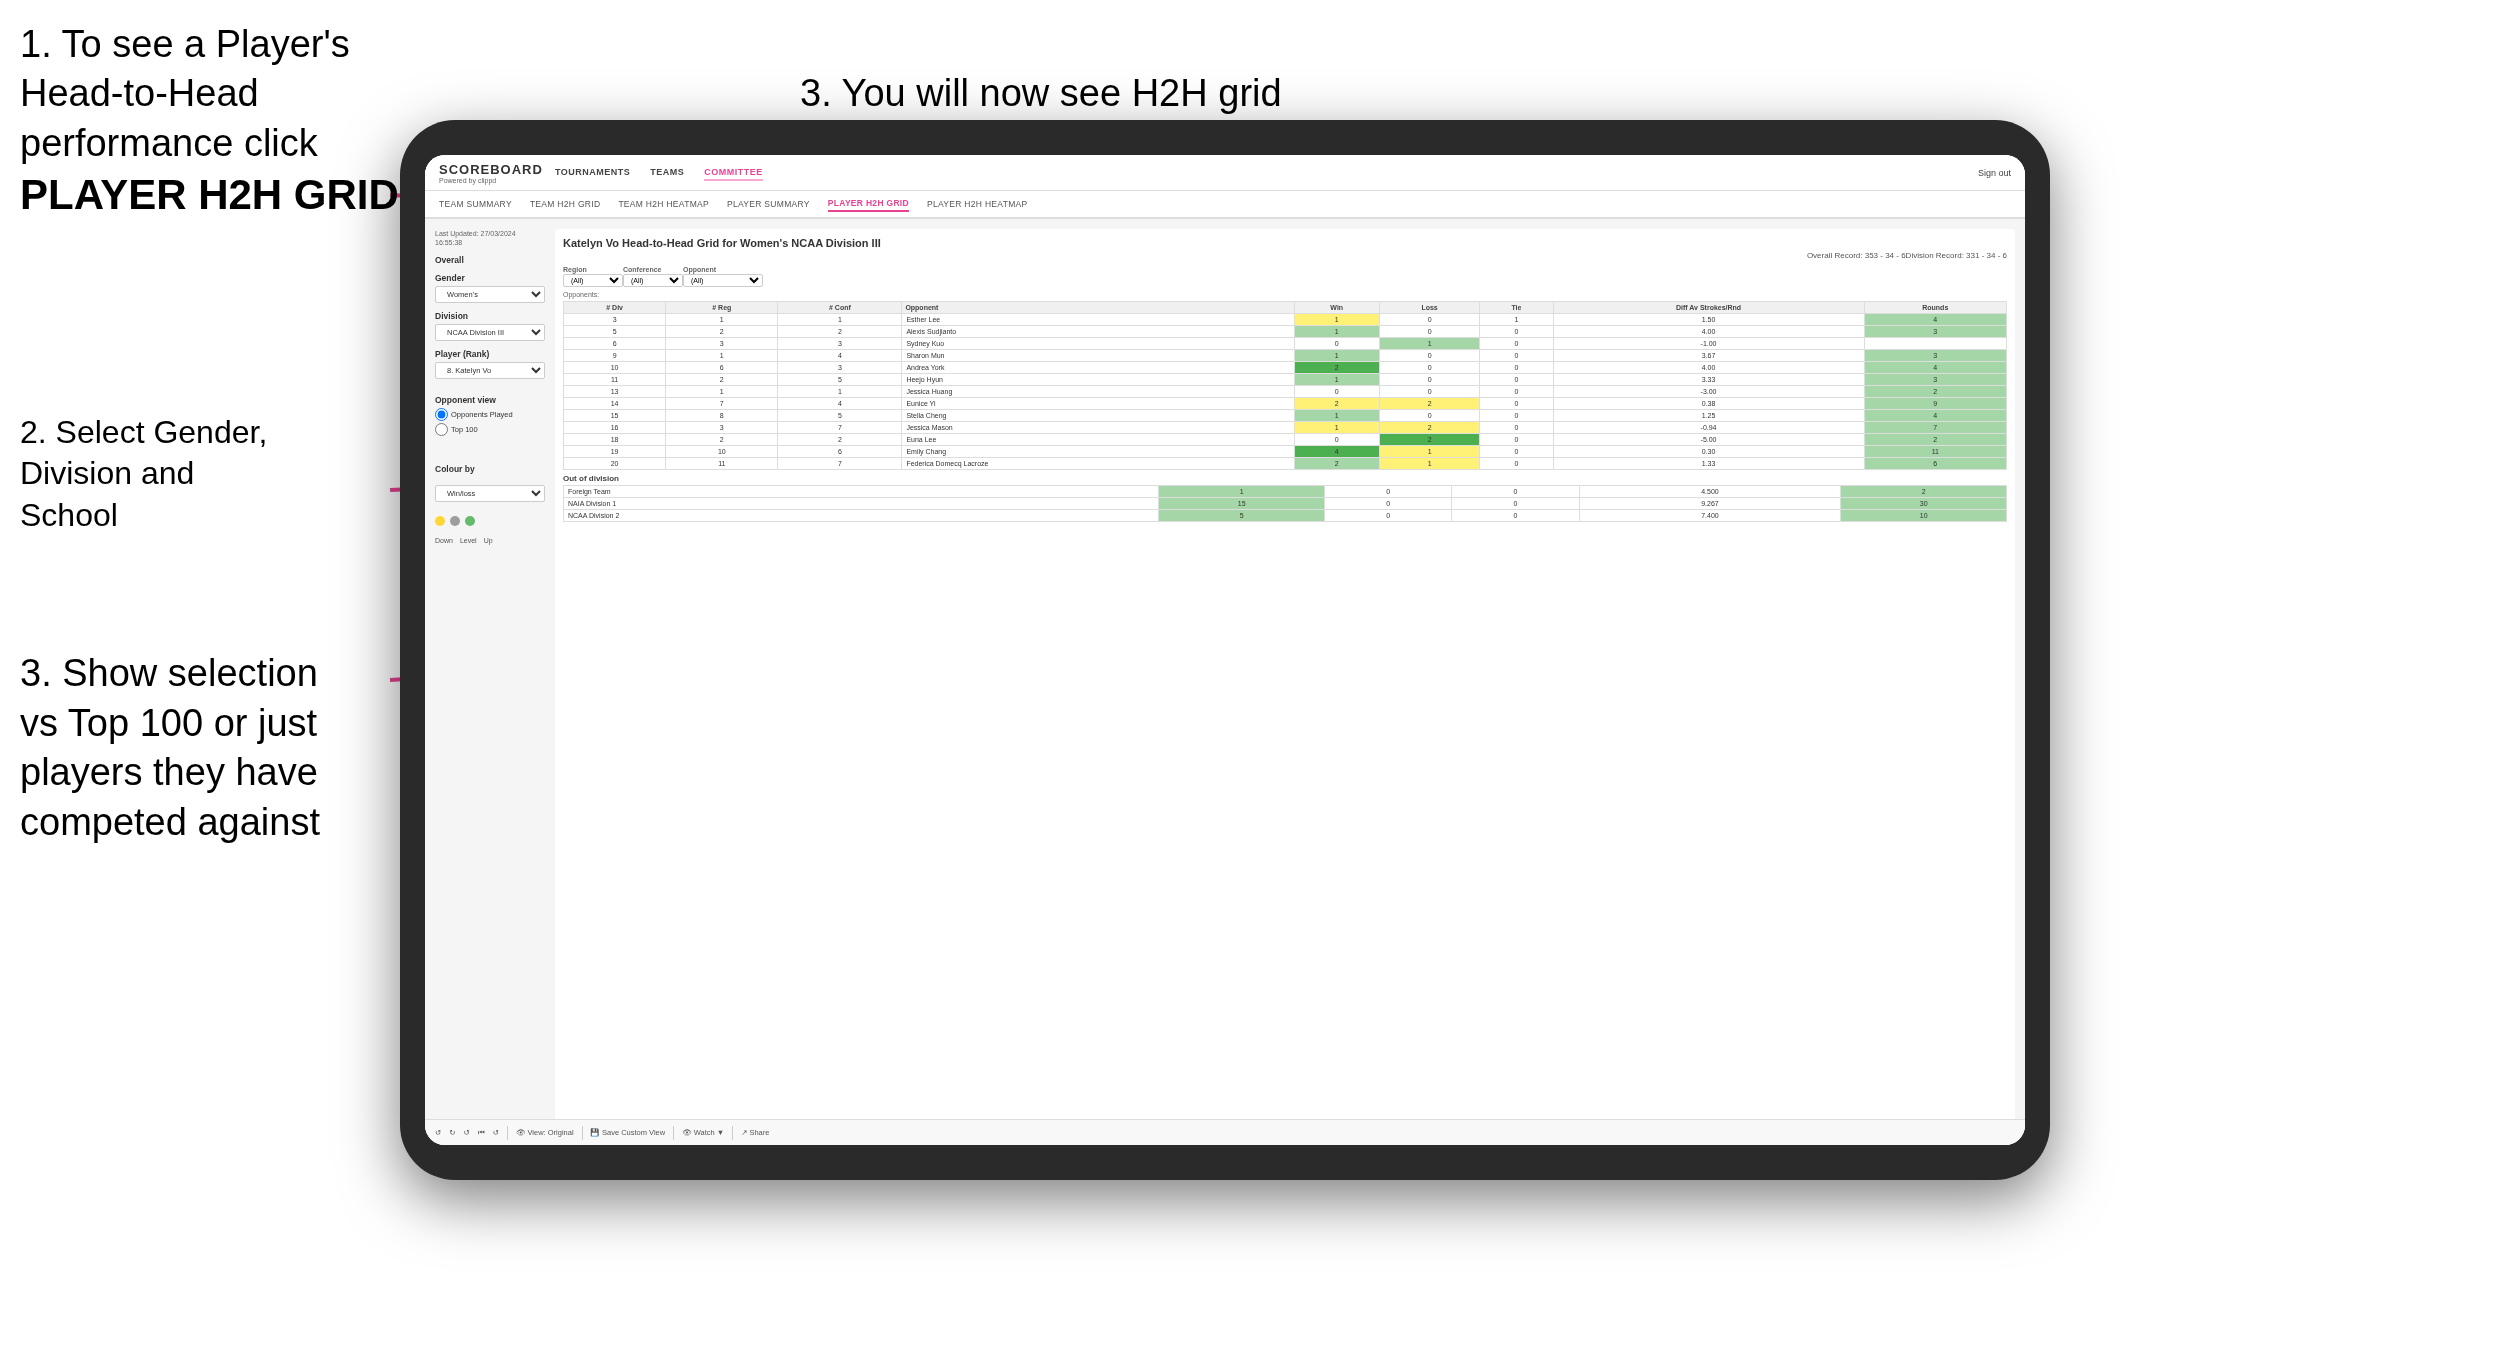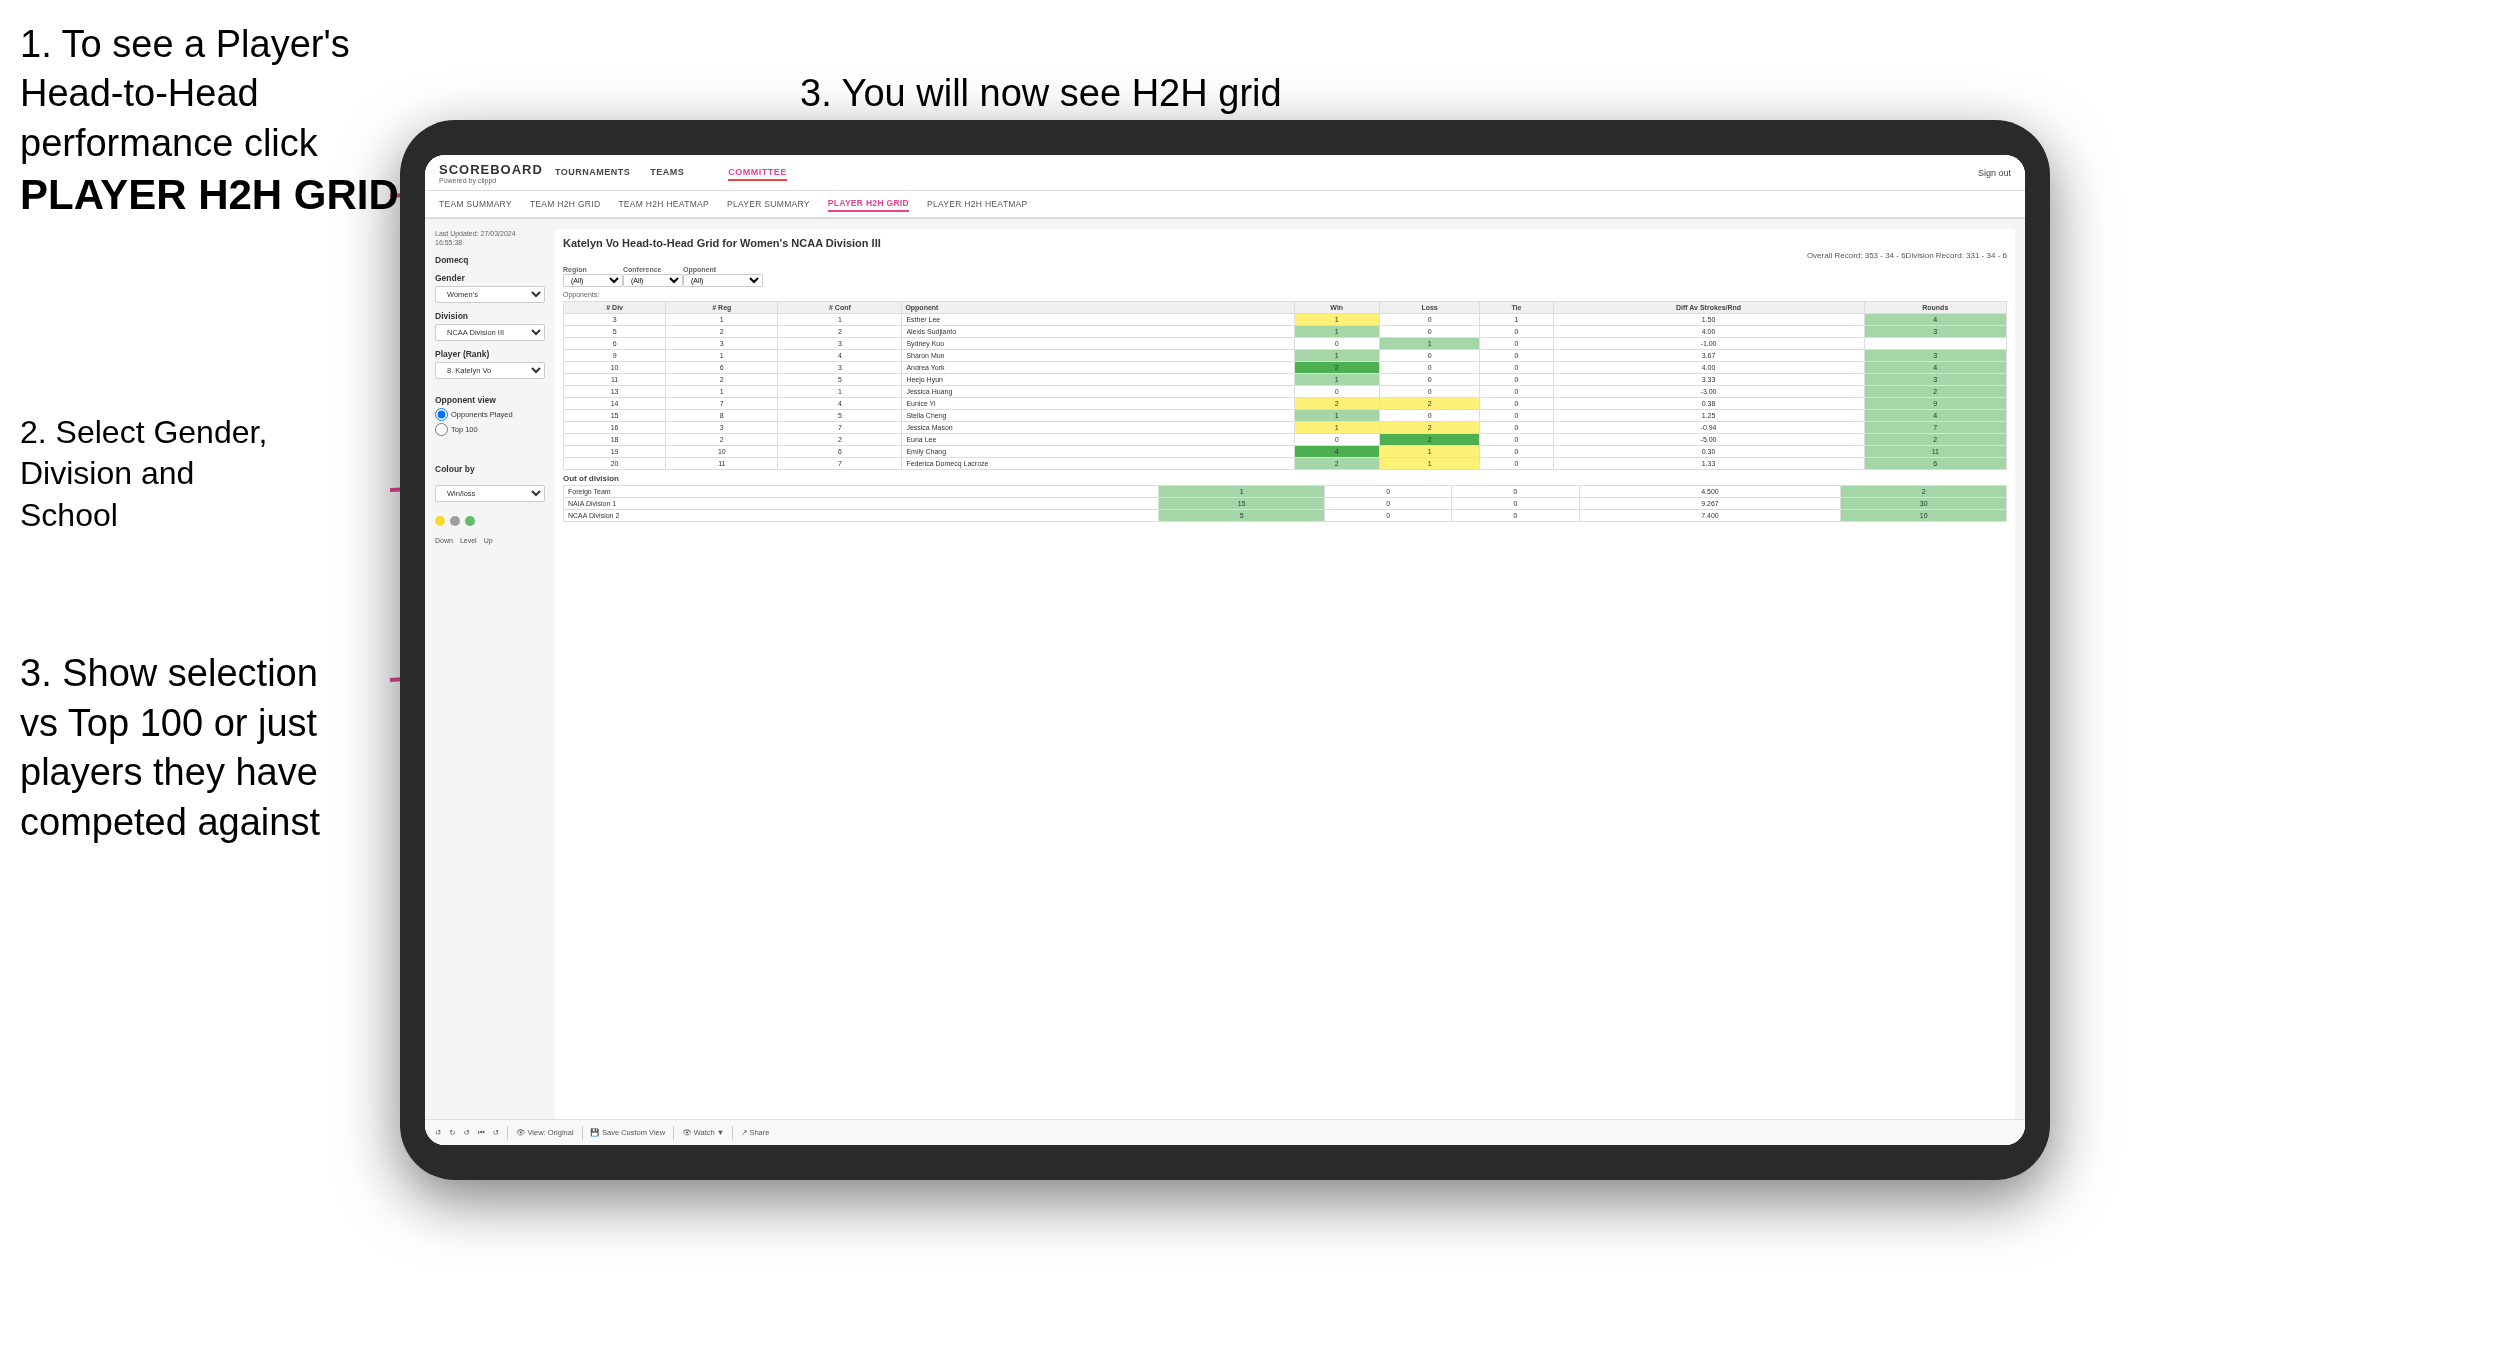--- a/index.html
+++ b/index.html
@@ -124,22 +124,21 @@
     .nav-item {
       font-size: 9px;
       color: #444;
       cursor: pointer;
       padding: 2px 0;
       letter-spacing: 0.5px;
       font-weight: bold;
     }
     .nav-item.active {
       color: #e84393;
-      border-bottom: 2px solid #ef4444;
-      margin-left: 24px;
+      border-bottom: 2px solid #f9a8d4;
     }
     .nav-right {
       font-size: 9px;
       color: #444;
     }
 
     
     .sub-nav {
       background: #ffffff;
       padding: 4px 14px;
@@ -427,21 +426,21 @@
         <span class="sub-nav-item">PLAYER H2H HEATMAP</span>
       </div>
 
       <div class="main-content">
 
         <div class="sidebar">
           <div class="sidebar-timestamp" style="white-space: pre-line;">Last Updated: 27/03/2024
 16:55:38</div>
 
           <div class="sidebar-section">
-            <span class="sidebar-label">Domecq</span>
+            <span class="sidebar-label">Overall</span>
           </div>
 
           <div class="sidebar-section">
             <span class="sidebar-label">Gender</span>
             <select class="sidebar-select">
               <option>Women's</option>
             </select>
           </div>
 
           <div class="sidebar-section">

